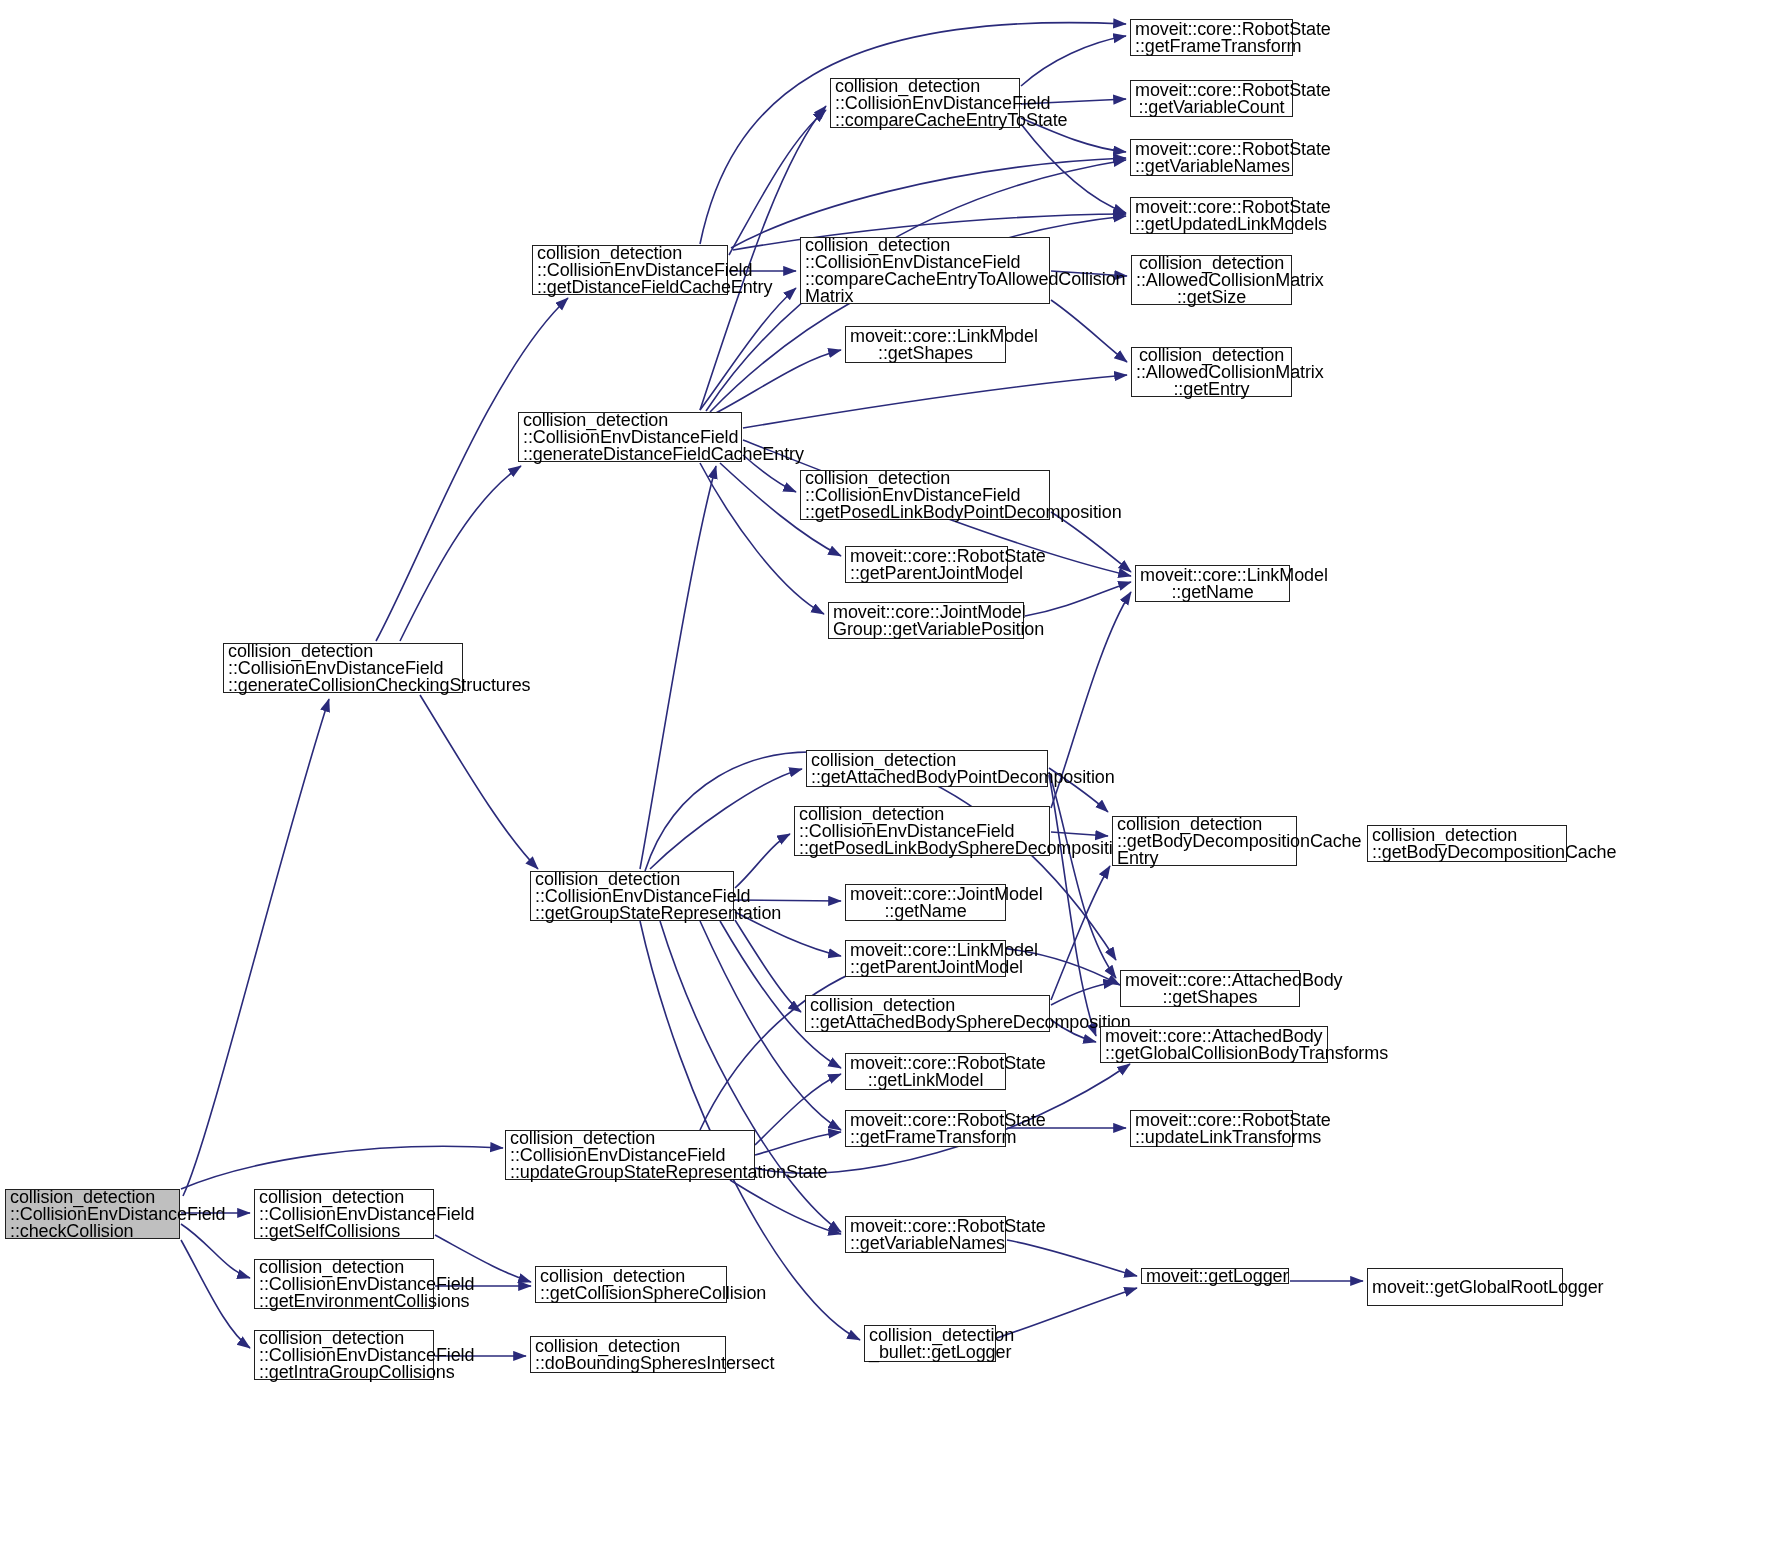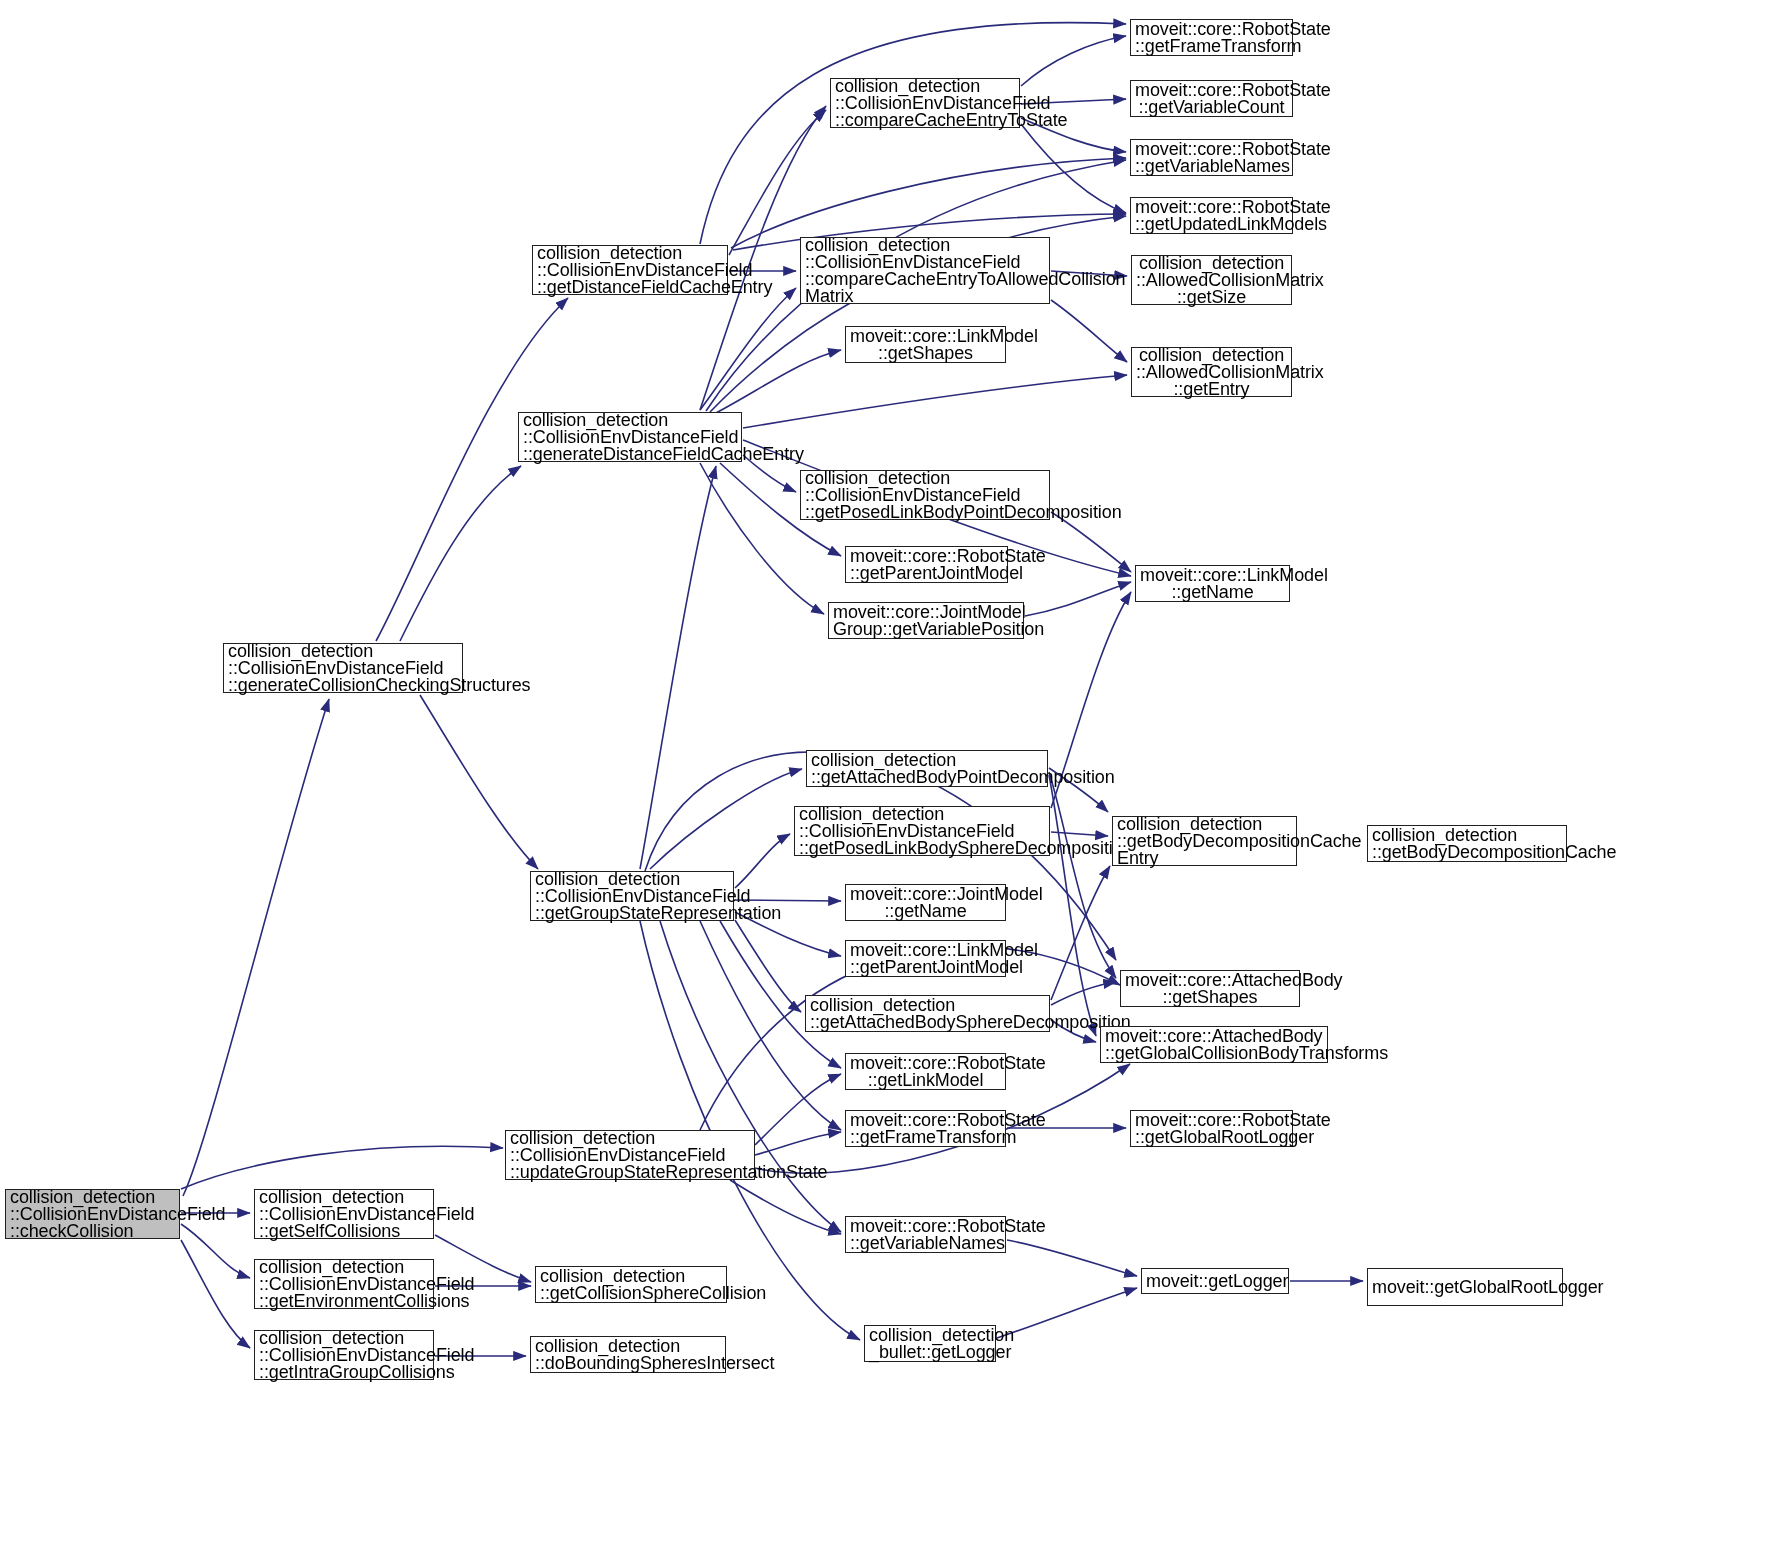--- a/index.html
+++ b/index.html
@@ -155,19 +155,19 @@
       <div class="node lalign" style="left: 530px; top: 871px; width: 204px; height: 50px; border-color: rgb(32, 32, 32); background: rgb(255, 255, 255);"><span class="ln">collision_detection</span><span class="ln">::CollisionEnvDistanceField</span><span class="ln">::getGroupStateRepresentation</span></div>
       <div class="node" style="left: 845px; top: 884px; width: 161px; height: 37px; border-color: rgb(32, 32, 32); background: rgb(255, 255, 255);"><span class="ln">moveit::core::JointModel</span><span class="ln">::getName</span></div>
       <div class="node" style="left: 845px; top: 940px; width: 161px; height: 37px; border-color: rgb(32, 32, 32); background: rgb(255, 255, 255);"><span class="ln">moveit::core::LinkModel</span><span class="ln">::getParentJointModel</span></div>
       <div class="node lalign" style="left: 805px; top: 995px; width: 245px; height: 37px; border-color: rgb(32, 32, 32); background: rgb(255, 255, 255);"><span class="ln">collision_detection</span><span class="ln">::getAttachedBodySphereDecomposition</span></div>
       <div class="node lalign" style="left: 1112px; top: 816px; width: 185px; height: 50px; border-color: rgb(32, 32, 32); background: rgb(255, 255, 255);"><span class="ln">collision_detection</span><span class="ln">::getBodyDecompositionCache</span><span class="ln">Entry</span></div>
       <div class="node lalign" style="left: 1367px; top: 825px; width: 200px; height: 37px; border-color: rgb(32, 32, 32); background: rgb(255, 255, 255);"><span class="ln">collision_detection</span><span class="ln">::getBodyDecompositionCache</span></div>
       <div class="node" style="left: 1120px; top: 970px; width: 180px; height: 37px; border-color: rgb(32, 32, 32); background: rgb(255, 255, 255);"><span class="ln">moveit::core::AttachedBody</span><span class="ln">::getShapes</span></div>
       <div class="node lalign" style="left: 1100px; top: 1026px; width: 228px; height: 37px; border-color: rgb(32, 32, 32); background: rgb(255, 255, 255);"><span class="ln">moveit::core::AttachedBody</span><span class="ln">::getGlobalCollisionBodyTransforms</span></div>
       <div class="node" style="left: 845px; top: 1053px; width: 161px; height: 37px; border-color: rgb(32, 32, 32); background: rgb(255, 255, 255);"><span class="ln">moveit::core::RobotState</span><span class="ln">::getLinkModel</span></div>
       <div class="node" style="left: 845px; top: 1110px; width: 161px; height: 37px; border-color: rgb(32, 32, 32); background: rgb(255, 255, 255);"><span class="ln">moveit::core::RobotState</span><span class="ln">::getFrameTransform</span></div>
-      <div class="node" style="left: 1130px; top: 1110px; width: 163px; height: 37px; border-color: rgb(32, 32, 32); background: rgb(255, 255, 255);"><span class="ln">moveit::core::RobotState</span><span class="ln">::getGlobalRootLogger</span></div>
+      <div class="node" style="left: 1130px; top: 1110px; width: 163px; height: 37px; border-color: rgb(32, 32, 32); background: rgb(255, 255, 255);"><span class="ln">moveit::core::RobotState</span><span class="ln">::updateLinkTransforms</span></div>
       <div class="node" style="left: 845px; top: 1216px; width: 161px; height: 37px; border-color: rgb(32, 32, 32); background: rgb(255, 255, 255);"><span class="ln">moveit::core::RobotState</span><span class="ln">::getVariableNames</span></div>
-      <div class="node" style="left: 1141px; top: 1268px; width: 148px; height: 26px; border-color: rgb(32, 32, 32); background: rgb(255, 255, 255);"><span class="ln">moveit::getLogger</span></div>
+      <div class="node" style="left: 1141px; top: 1268px; width: 148px; height: 16px; border-color: rgb(32, 32, 32); background: rgb(255, 255, 255);"><span class="ln">moveit::getLogger</span></div>
       <div class="node" style="left: 1367px; top: 1268px; width: 196px; height: 38px; border-color: rgb(32, 32, 32); background: rgb(255, 255, 255);"><span class="ln">moveit::getGlobalRootLogger</span></div>
       <div class="node lalign" style="left: 864px; top: 1325px; width: 132px; height: 37px; border-color: rgb(32, 32, 32); background: rgb(255, 255, 255);"><span class="ln">collision_detection</span><span class="ln">_bullet::getLogger</span></div>
     </div>
 </div>
 
 </body></html>

